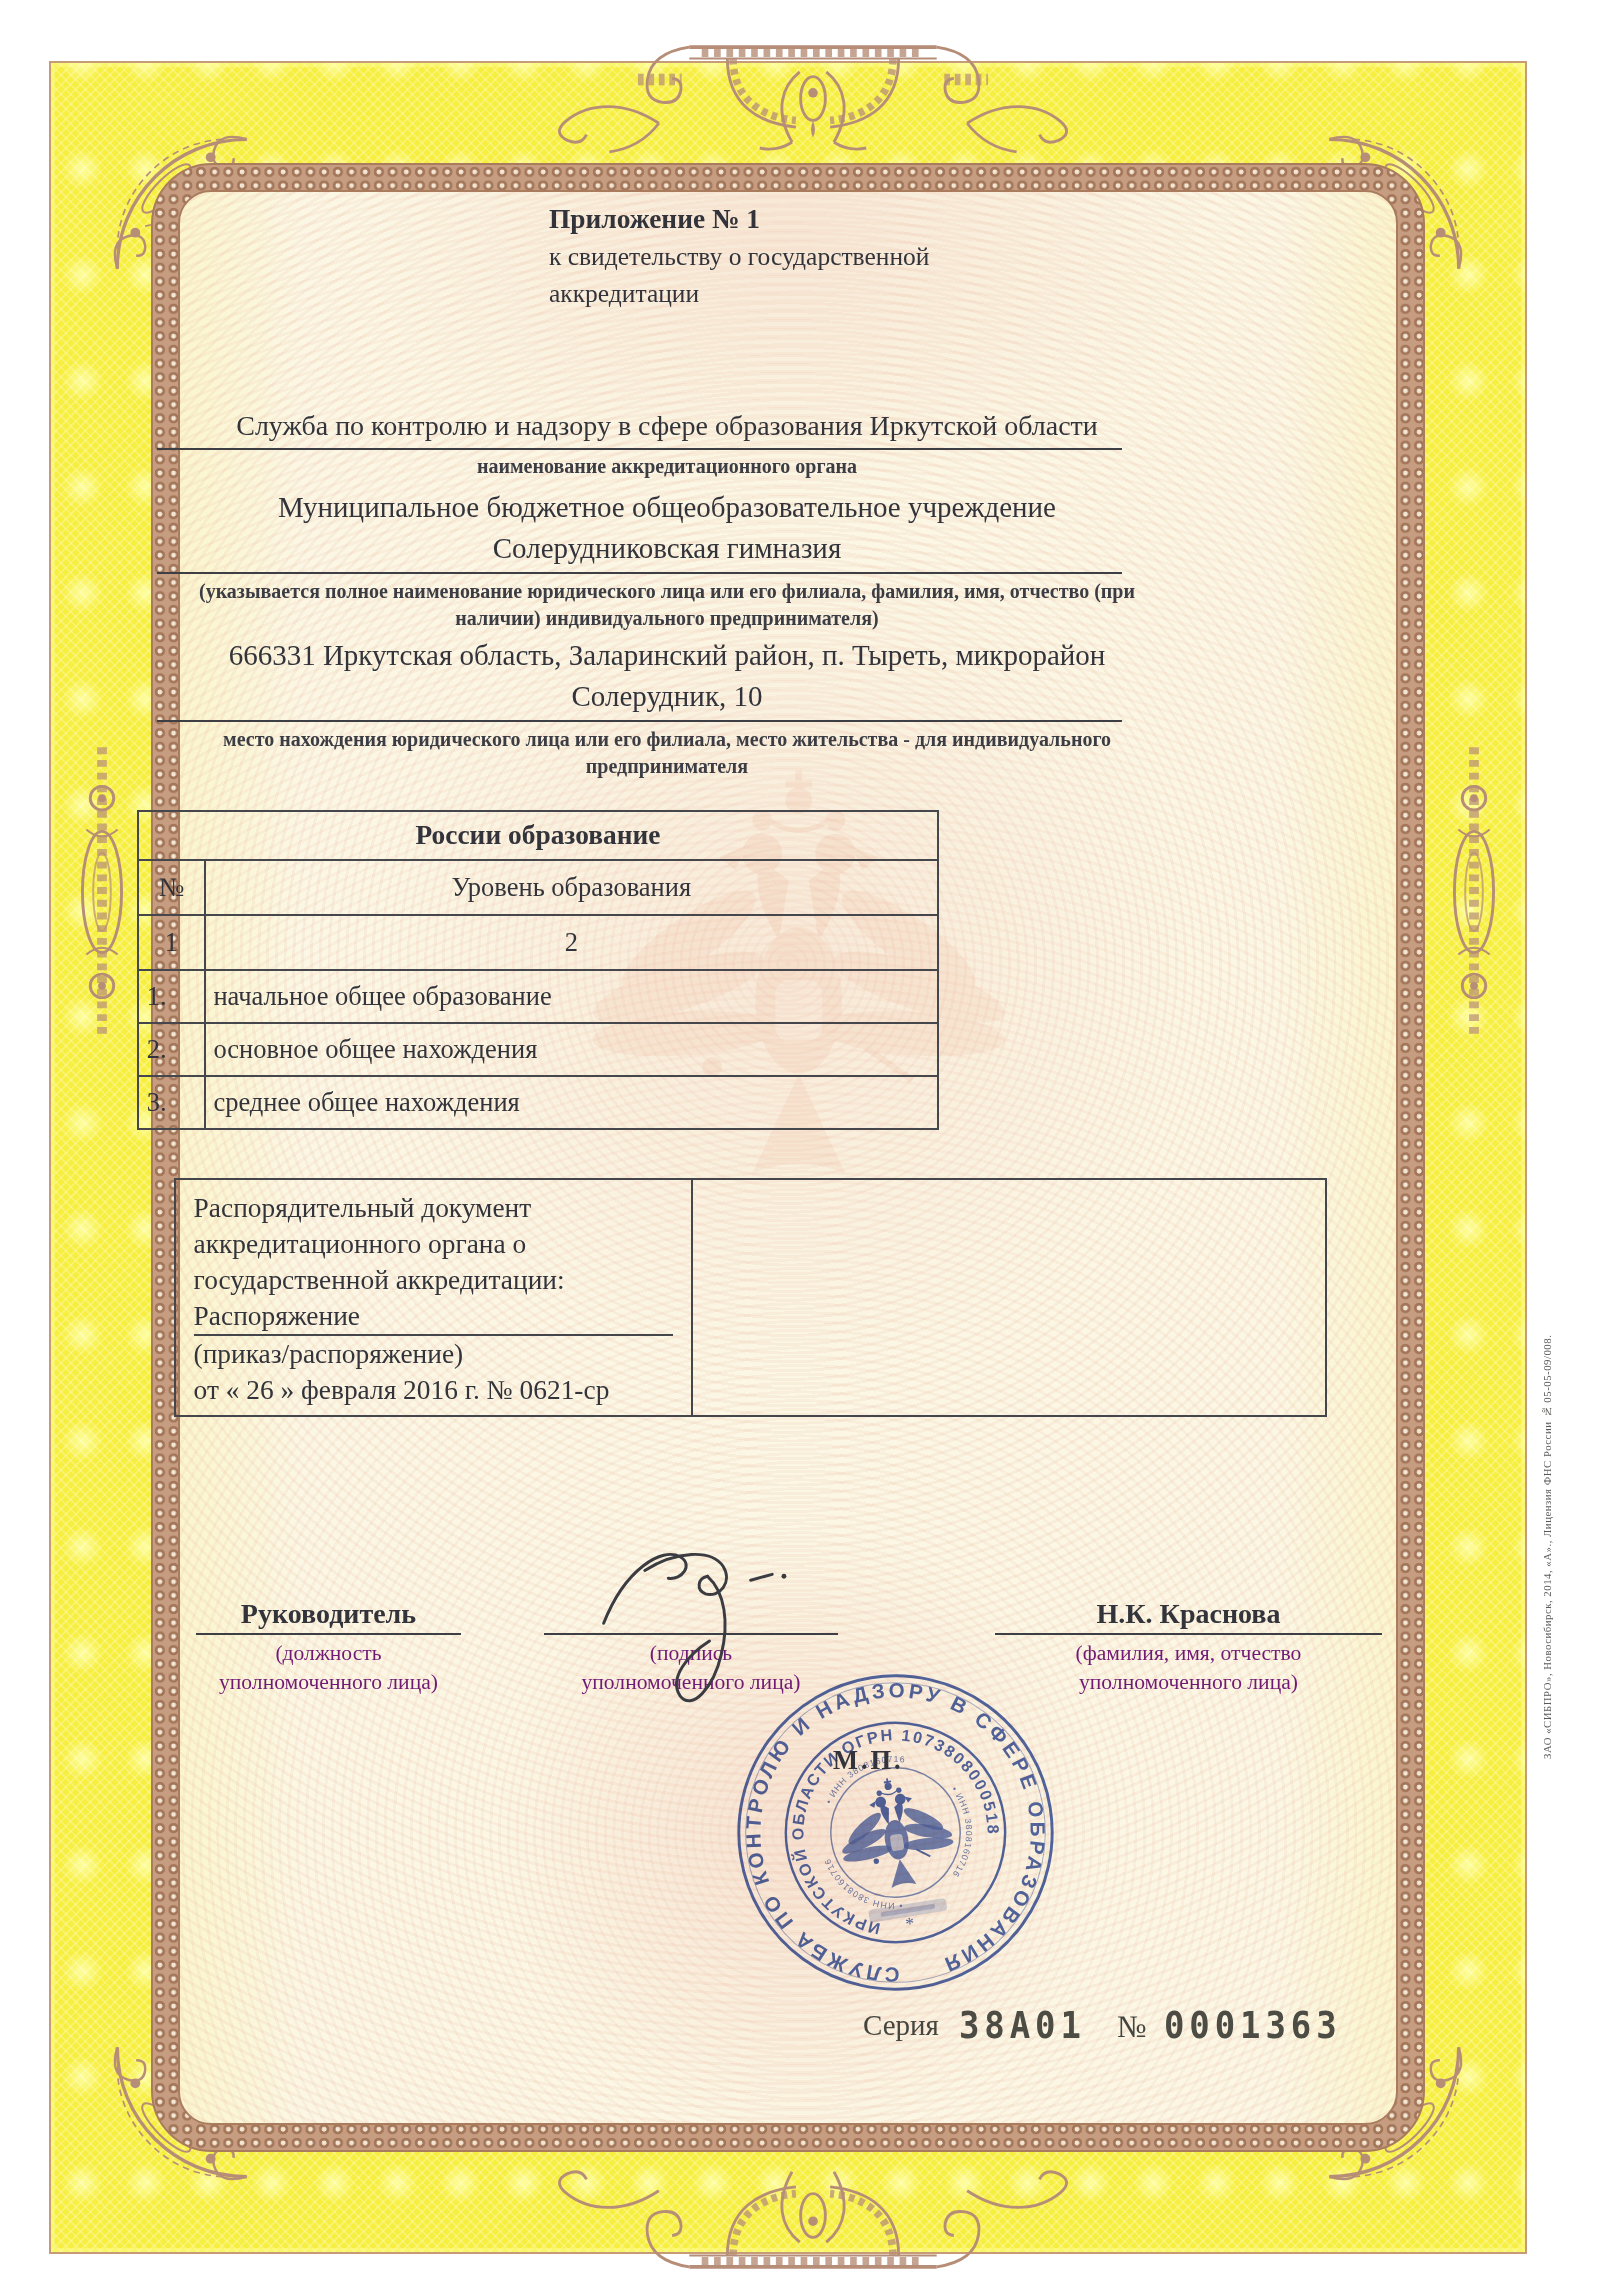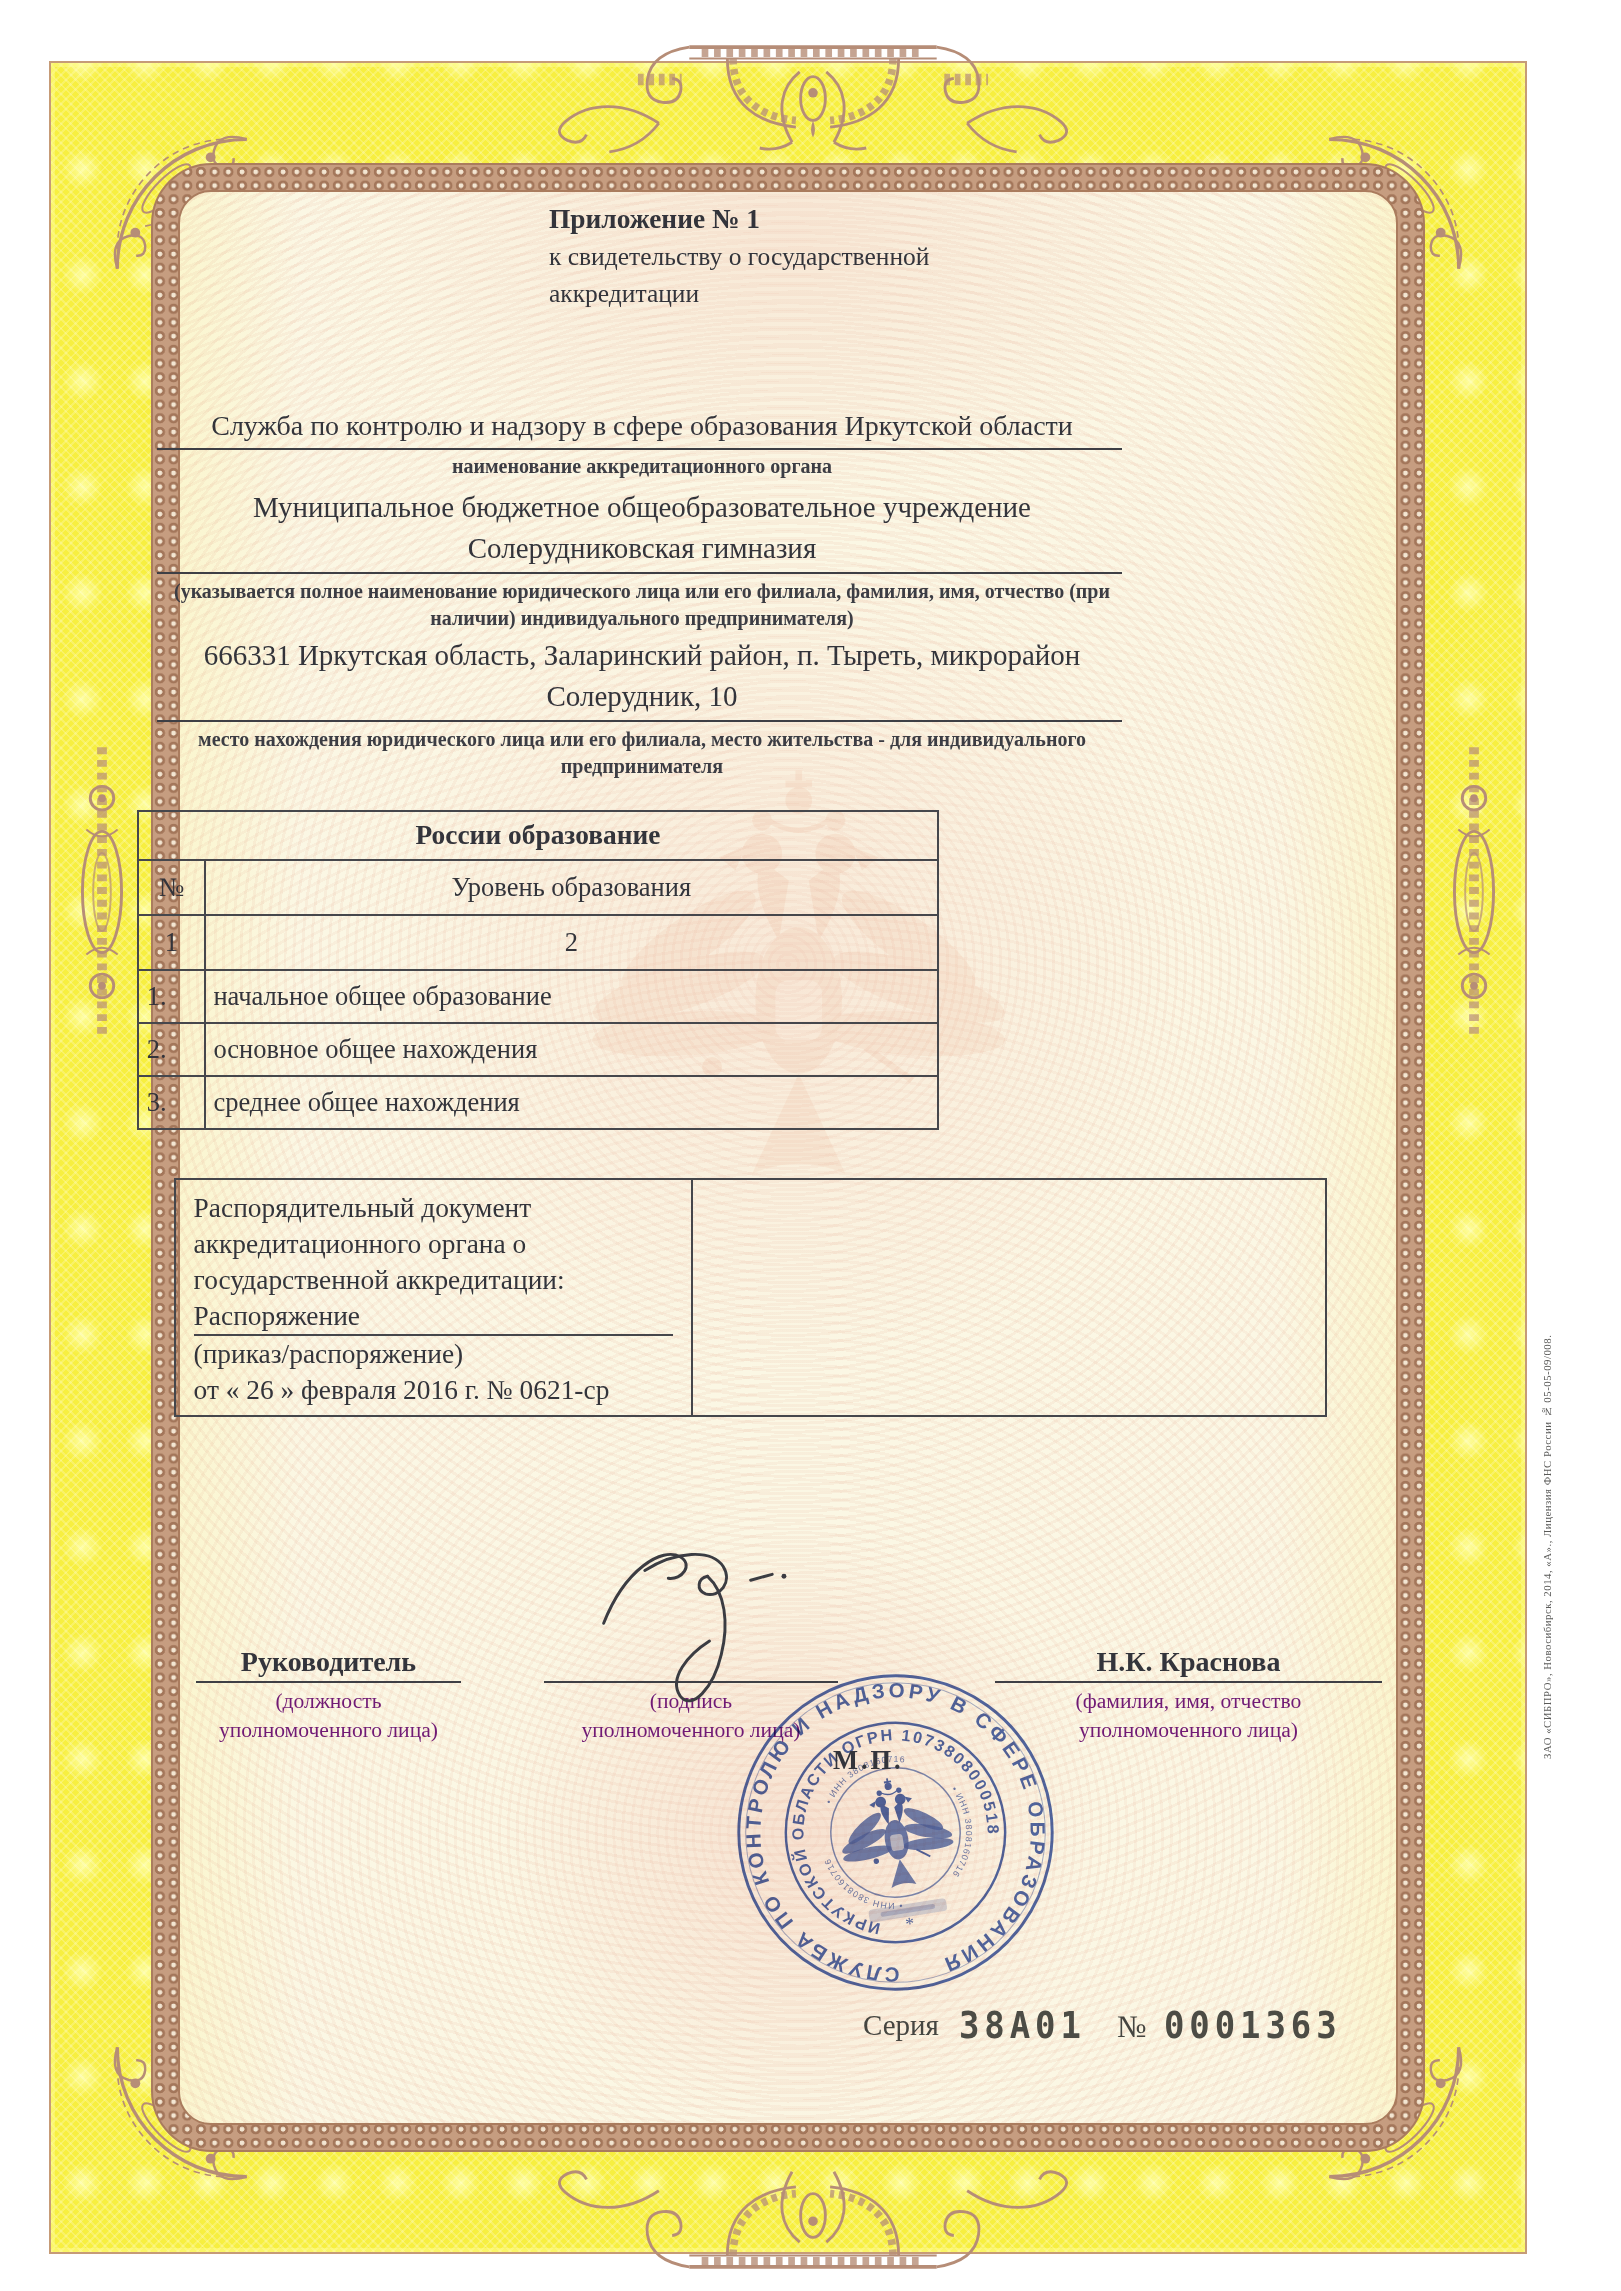--- a/index.html
+++ b/index.html
@@ -28,21 +28,21 @@
           radial-gradient(circle 568px at 50% 40%, rgba(244,212,198,.42), rgba(244,212,198,0) 72%),
           repeating-radial-gradient(circle at 50% 40%, rgba(224,150,125,.10) 0 2.9px, rgba(224,150,125,0) 2.9px 8.8px),
           radial-gradient(circle 421px at 51% 85%, rgba(242,203,188,.50), rgba(242,203,188,0) 72%),
           repeating-radial-gradient(circle at 51% 85%, rgba(224,150,125,.09) 0 2.9px, rgba(224,150,125,0) 2.9px 8.8px),
           linear-gradient(90deg, rgba(250,244,180,.45), rgba(250,244,180,0) 10%, rgba(250,244,180,0) 90%, rgba(250,244,180,.45));}
 
   
   .hdr{left:549px;top:201px;width:510px;font-size:25.5px;line-height:37px;}
   .hdr .b{font-weight:bold;font-size:27.4px;}
   .ctr{text-align:center;}
-  .col{left:147px;width:990px;}
+  .col{left:147px;width:990px;padding-left:25px;}
   .main-line{font-size:28px;line-height:39px;}
   .cap{font-size:20px;line-height:26.5px;color:#3c3d44;font-weight:bold;}
   .rule{position:absolute;height:0;border-top:2.5px solid #3e3f45;}
 
   
   table.edu{position:absolute;left:137px;top:810px;width:802px;border-collapse:collapse;
             font-size:26.5px;color:#33343b;}
   table.edu td{border:2.5px solid #46474c;padding:0 7.8px;background:transparent;}
   td.t-title{height:47px;text-align:center;font-weight:bold;font-size:27.4px;}
   td.t-num{width:49px;text-align:center;}
@@ -52,21 +52,21 @@
   td.t-dn{text-align:left;padding-left:11.8px;}
 
   
   .obox{left:174px;top:1178px;width:1149px;height:235px;border:2.5px solid #45464b;}
   .obox .lcell{position:absolute;left:0;top:0;bottom:0;width:517px;border-right:2.5px solid #45464b;
                padding:9.8px 17.6px 0 17.6px;font-size:27.4px;line-height:36px;box-sizing:border-box;}
   .obox .uline{display:block;border-bottom:2.5px solid #45464b;}
 
   
   .sigblock{position:absolute;text-align:center;}
-  .signame{height:35px;font-size:28px;font-weight:bold;line-height:35px;margin-top:48px;}
+  .signame{height:35px;font-size:28px;font-weight:bold;line-height:35px;}
   .sigrule{border-top:2.5px solid #3e3f45;height:0;margin-top:2px;}
   .sigcap{font-size:21.6px;line-height:29px;margin-top:3.9px;color:#701a75;}
 
   .mp{left:833px;top:1745px;font-size:26.5px;font-weight:bold;letter-spacing:2.9px;z-index:7;}
 
   
   .ser-lab{font-size:29px;color:#454540;}
   .ser-val{font-family:"DejaVu Sans Mono",monospace;font-size:34px;font-weight:bold;
            letter-spacing:4.9px;color:#4c4c45;transform:scaleY(1.08);transform-origin:bottom;}
 

